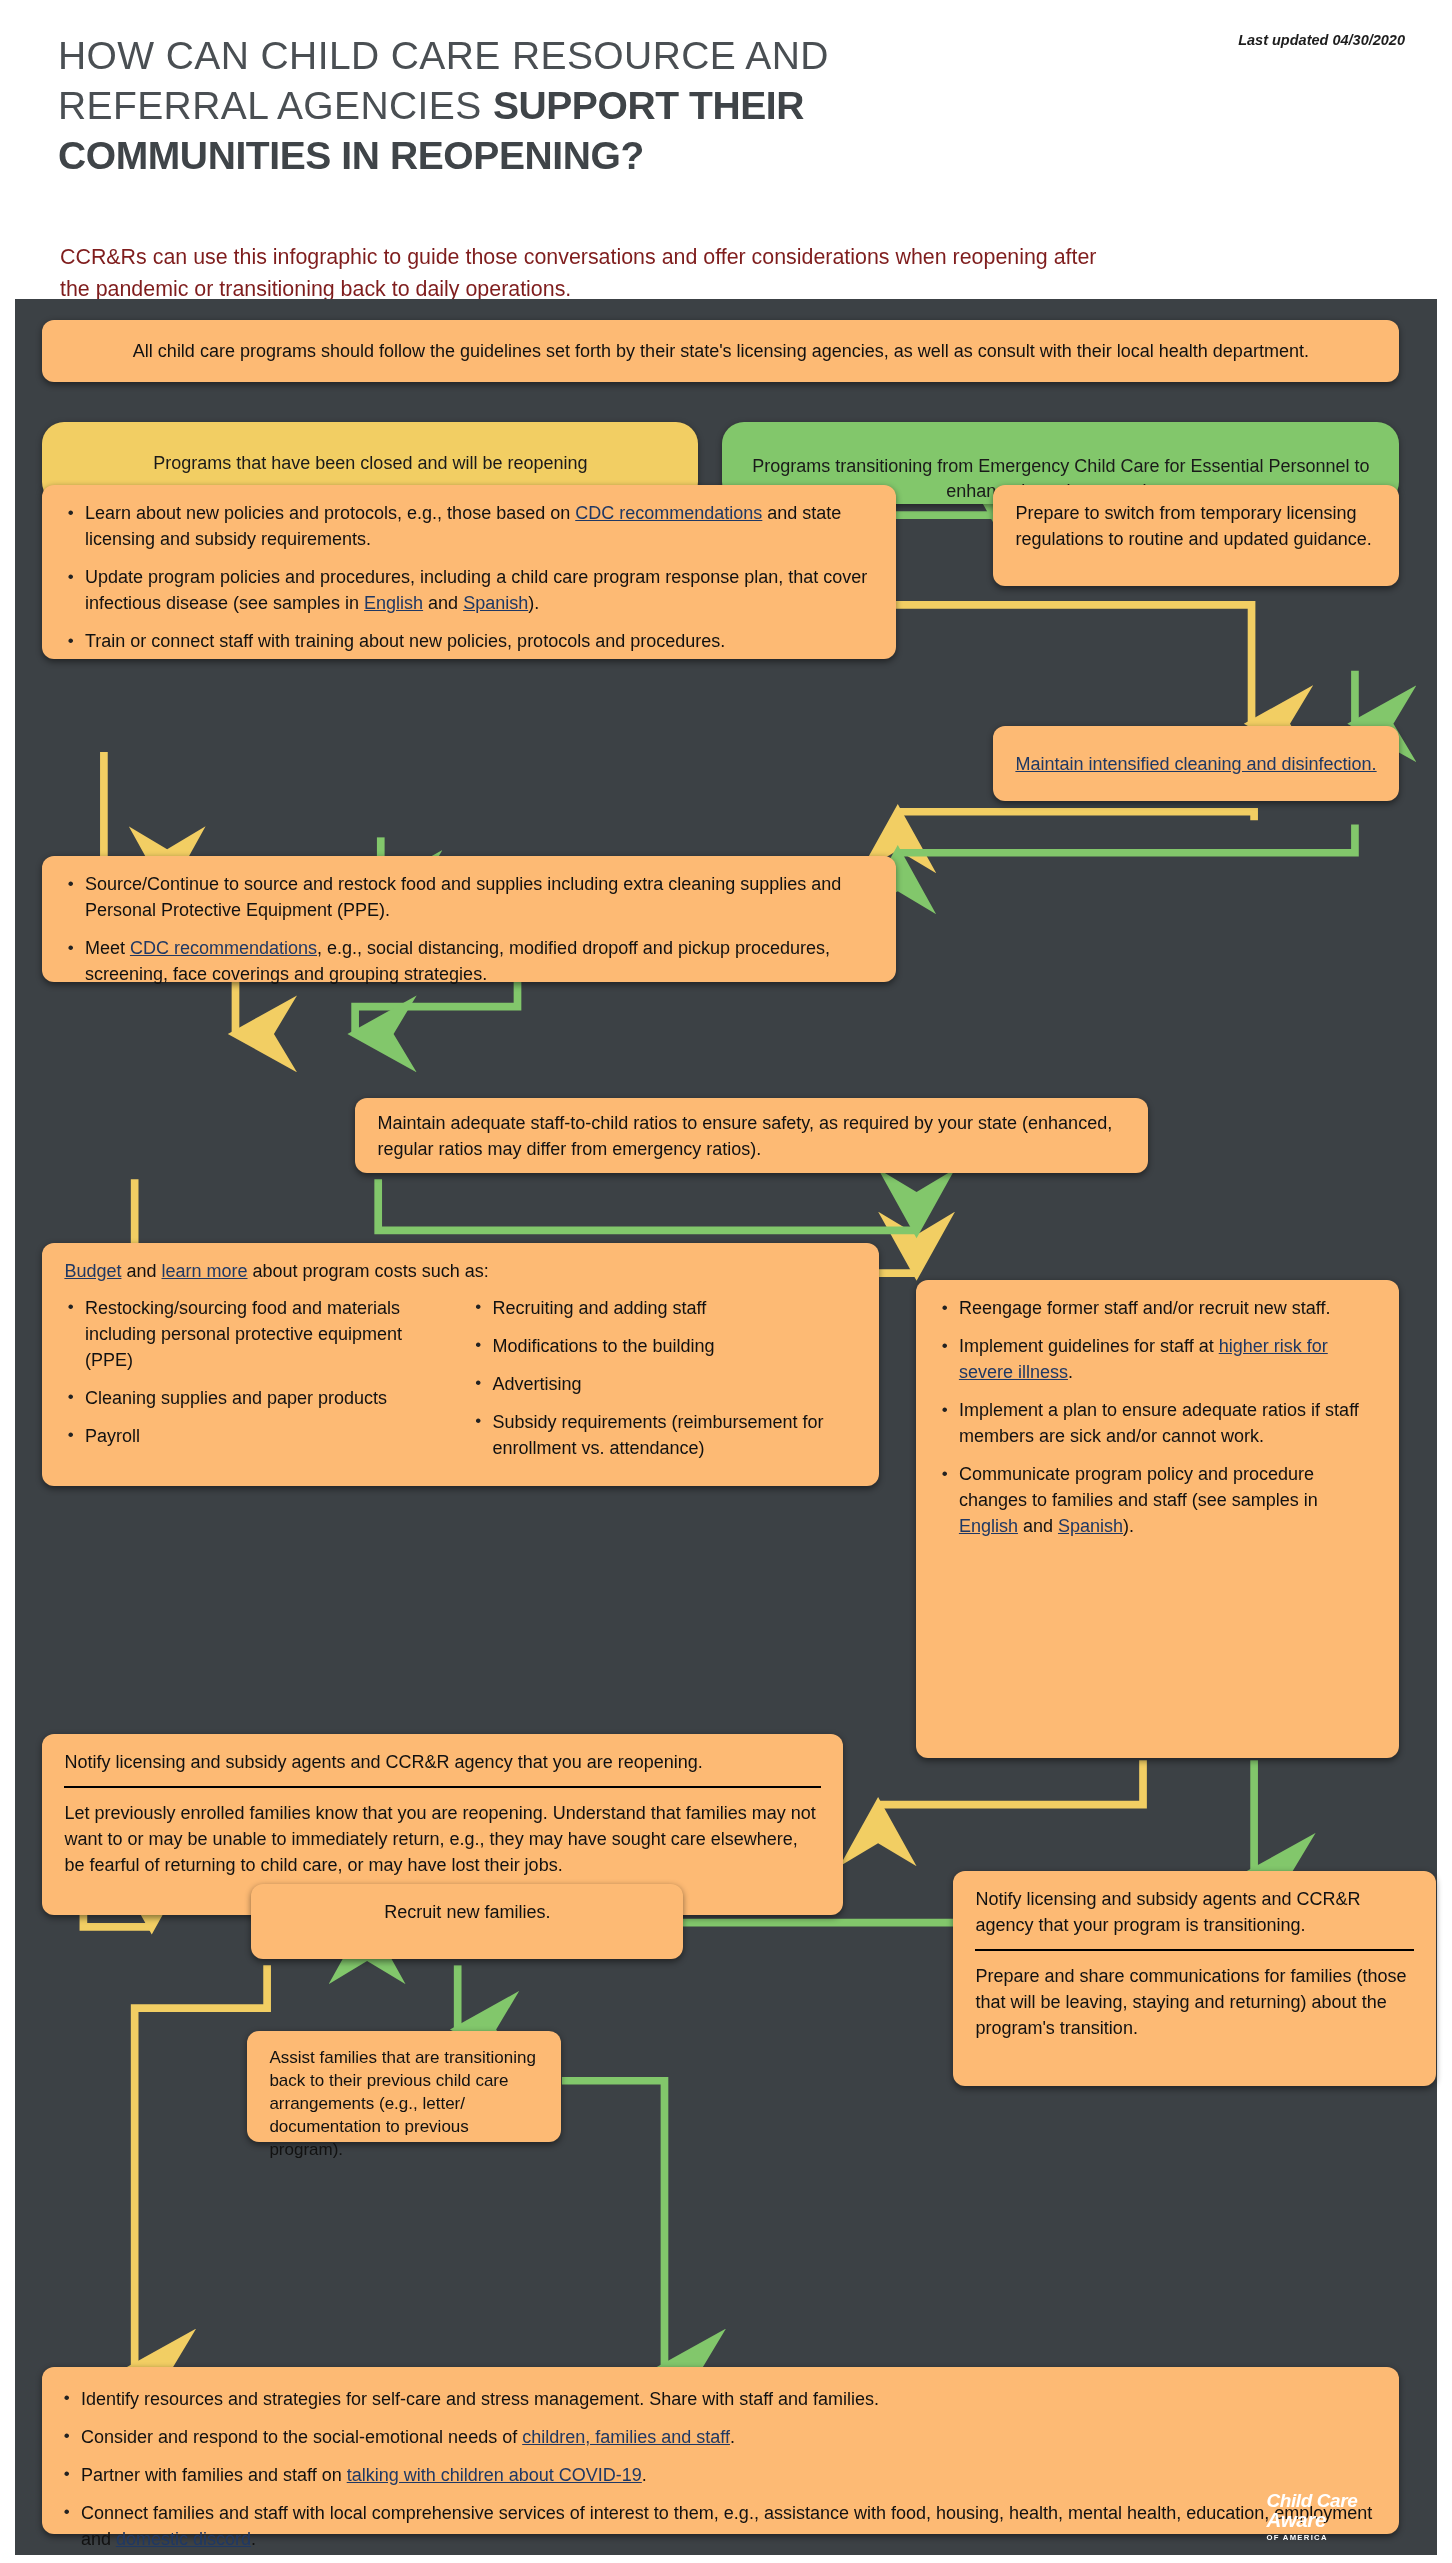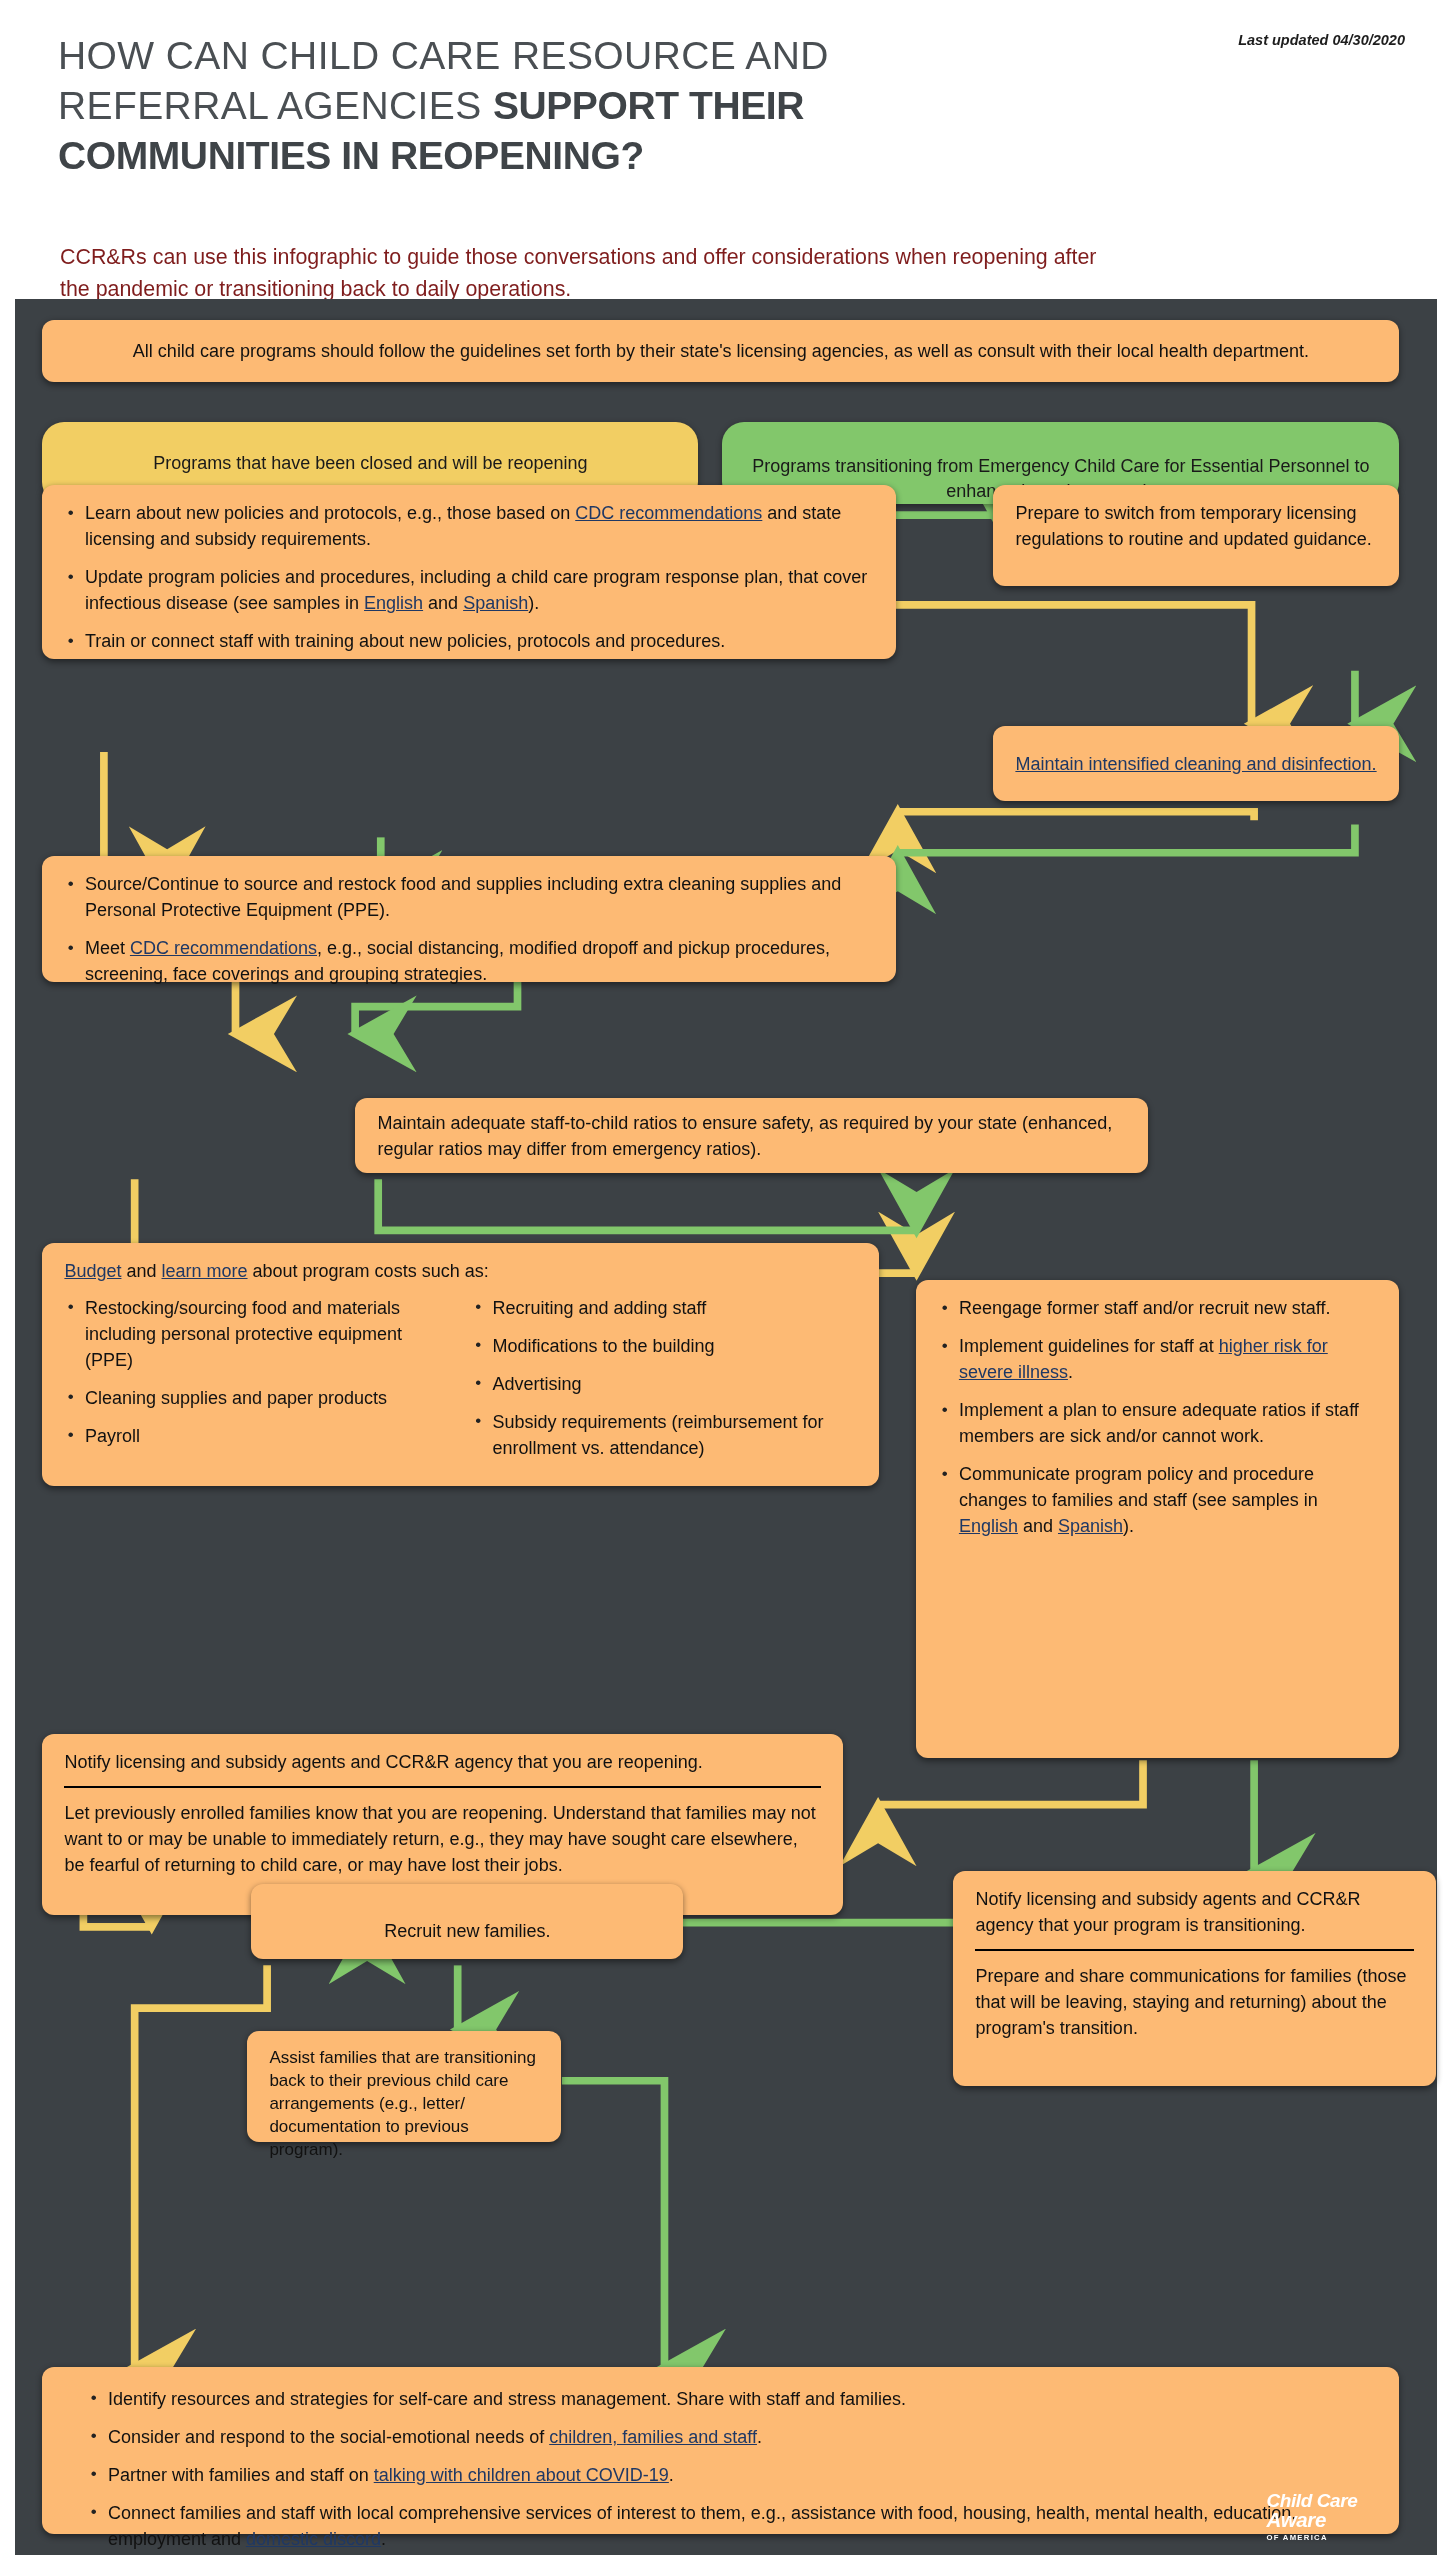--- a/index.html
+++ b/index.html
@@ -256,35 +256,35 @@
         <li><span>Communicate program policy and procedure changes to families and staff (see samples in </span><span class="lnk">English</span><span> and </span><span class="lnk">Spanish</span><span>).</span></li>
       </ul>
     </div>
 
     <div class="box pad" style="left:27px; top:1435px; width:801px; height:181px;">
       <div>Notify licensing and subsidy agents and CCR&amp;R agency that you are reopening.</div>
       <div class="divider"></div>
       <div>Let previously enrolled families know that you are reopening. Understand that families may not want to or may be unable to immediately return, e.g., they may have sought care elsewhere, be fearful of returning to child care, or may have lost their jobs.</div>
     </div>
 
-    <div class="box pad ctr" style="left:236px; top:1585px; width:432px; height:75px; display:flex; align-items:flex-end; justify-content:center;">
+    <div class="box pad ctr" style="left:236px; top:1585px; width:432px; height:75px; display:flex; align-items:flex-start; justify-content:center;">
       <span>Recruit new families.</span>
     </div>
 
     <div class="box pad" style="left:232px; top:1732px; width:314px; height:111px; font-size:17px; line-height:23px;">
       <span>Assist families that are transitioning back to their previous child care arrangements (e.g., letter/ documentation to previous program).</span>
     </div>
 
     <div class="box pad" style="left:901px; top:1572px; width:483px; height:215px;margin-left:37px;">
       <div>Notify licensing and subsidy agents and CCR&amp;R agency that your program is transitioning.</div>
       <div class="divider"></div>
       <div>Prepare and share communications for families (those that will be leaving, staying and returning) about the program's transition.</div>
     </div>
 
-    <div class="box pad" style="left:27px; top:2068px; width:1357px; height:167px; padding:19px 45px;">
+    <div class="box pad" style="left:27px; top:2068px; width:1357px; height:167px; padding:19px 18px;">
       <ul class="bl">
         <li><span>Identify resources and strategies for self-care and stress management. Share with staff and families.</span></li>
         <li><span>Consider and respond to the social-emotional needs of </span><span class="lnk">children, families and staff</span><span>.</span></li>
         <li><span>Partner with families and staff on </span><span class="lnk">talking with children about COVID-19</span><span>.</span></li>
         <li><span>Connect families and staff with local comprehensive services of interest to them, e.g., assistance with food, housing, health, mental health, education, employment and </span><span class="lnk">domestic discord</span><span>.</span></li>
         <li></li>
       </ul>
     </div>
 
     <div id="logo">

